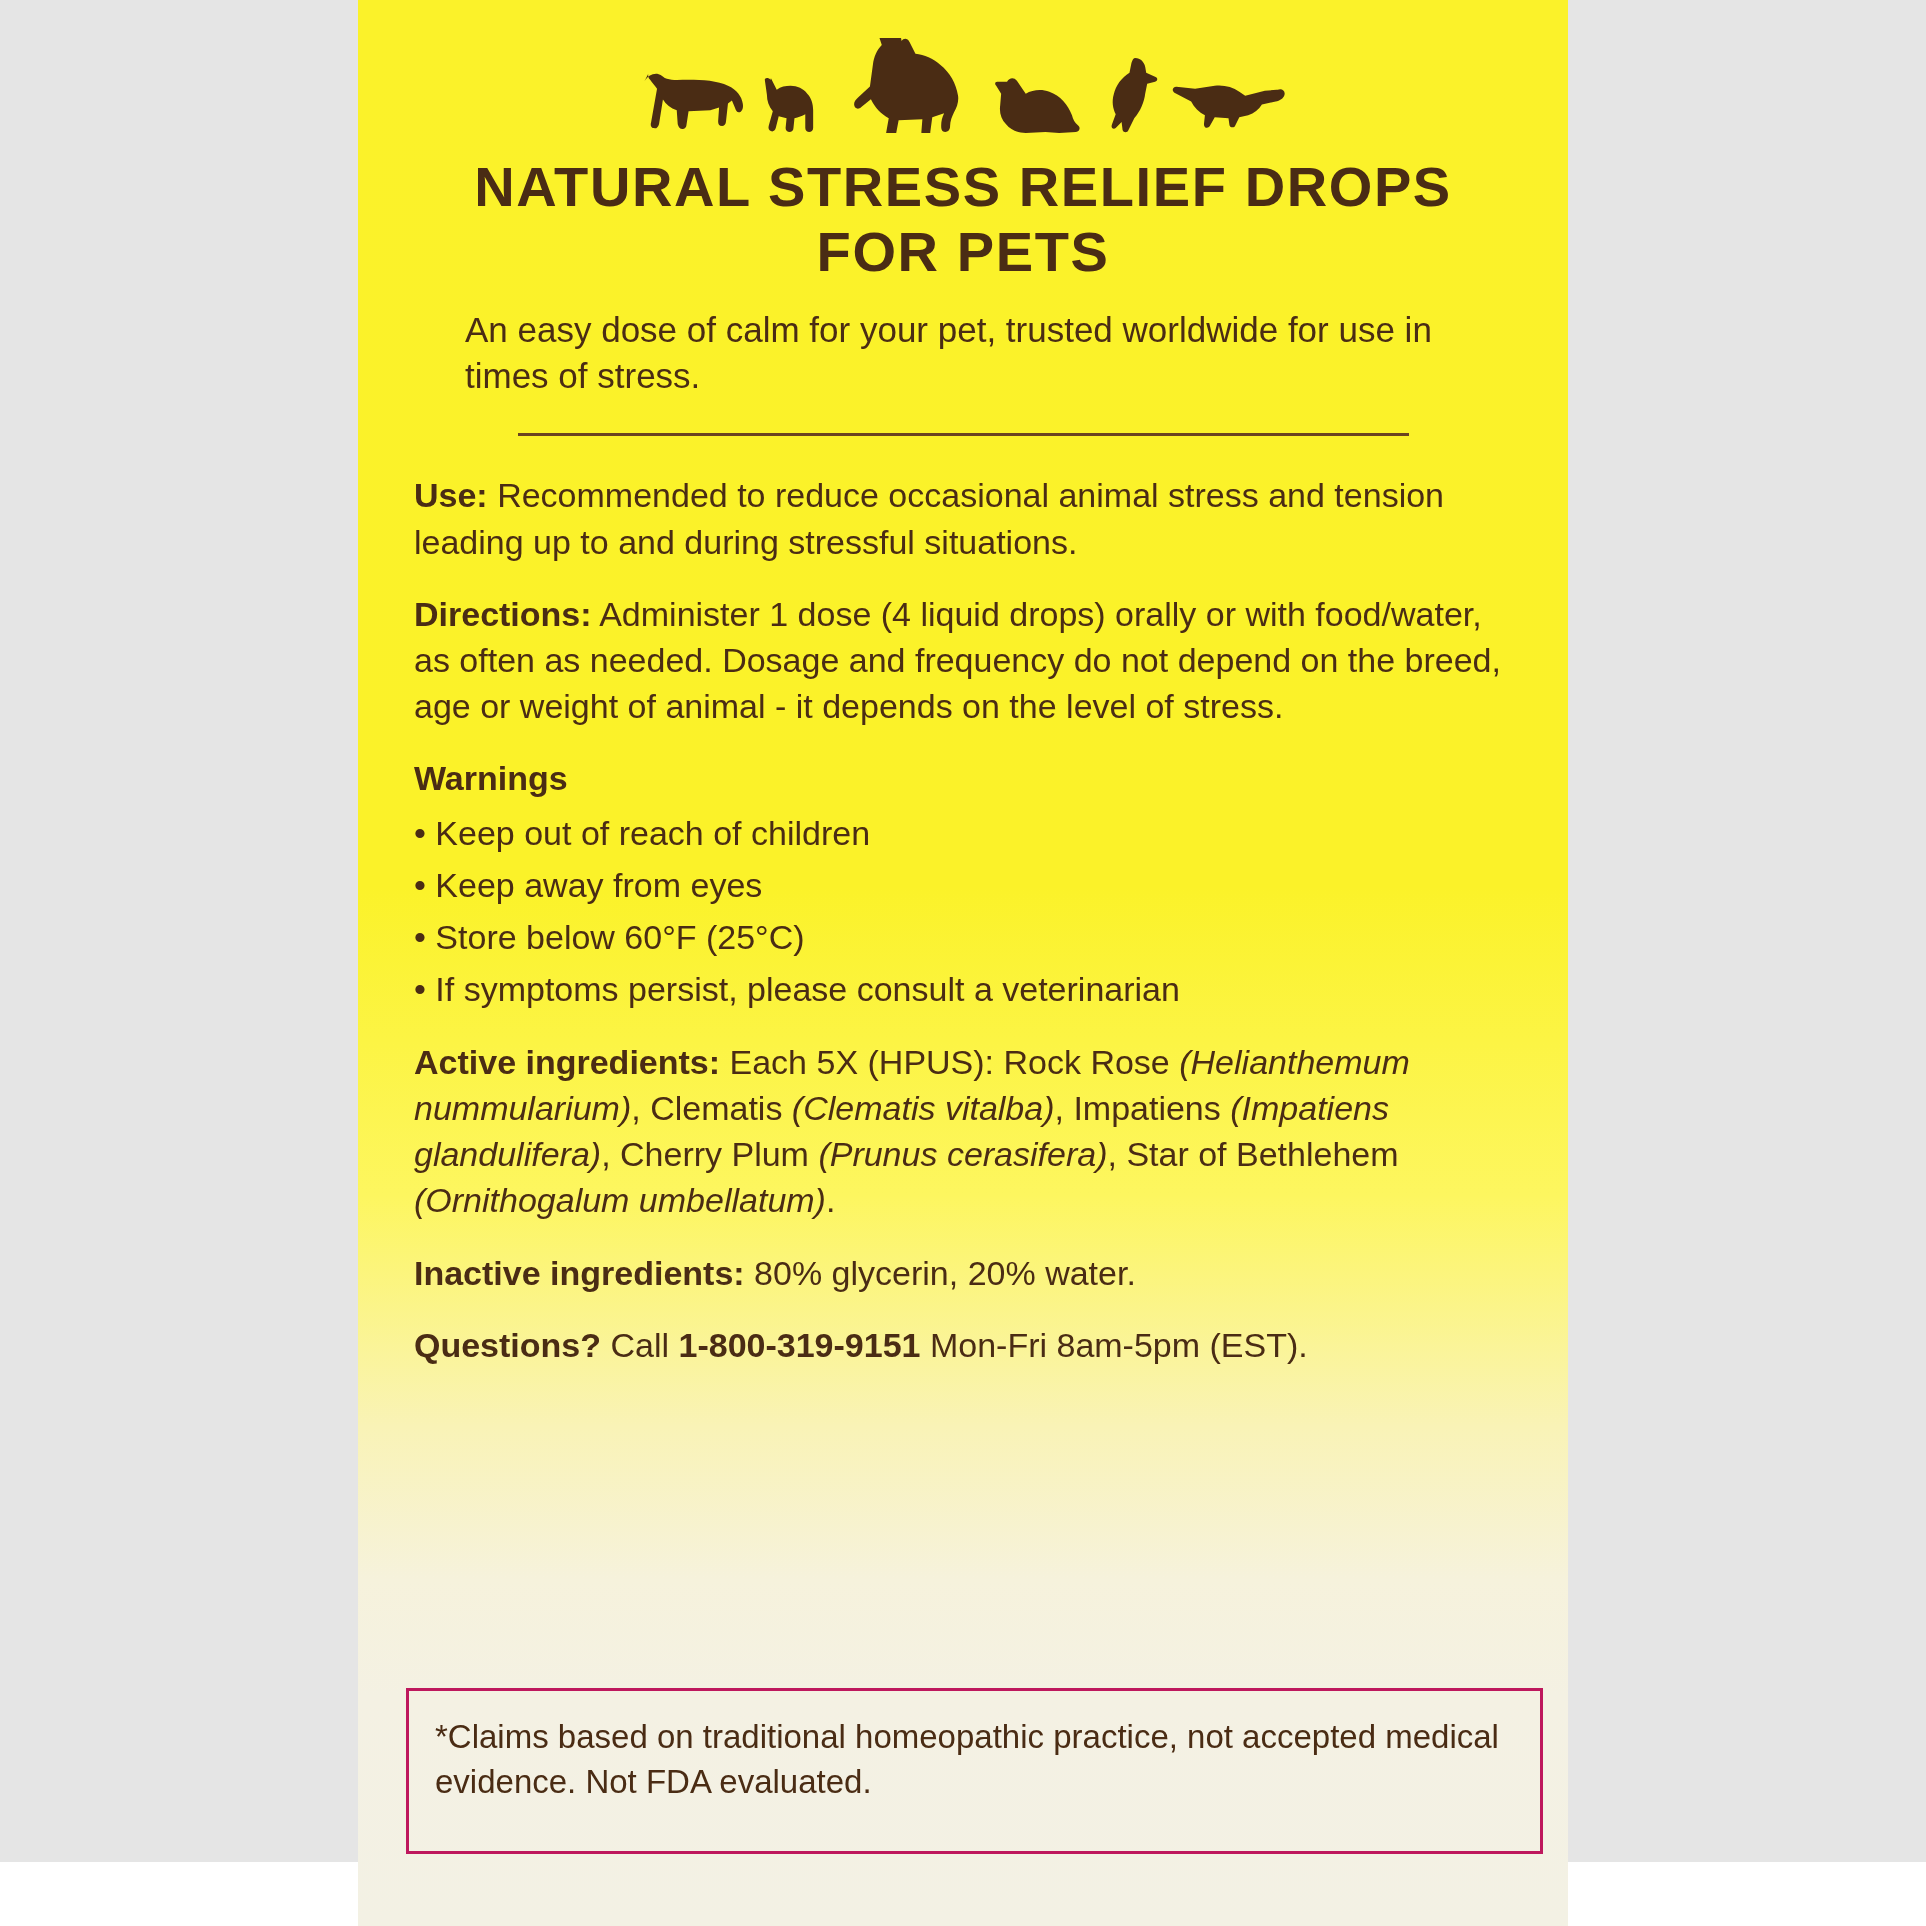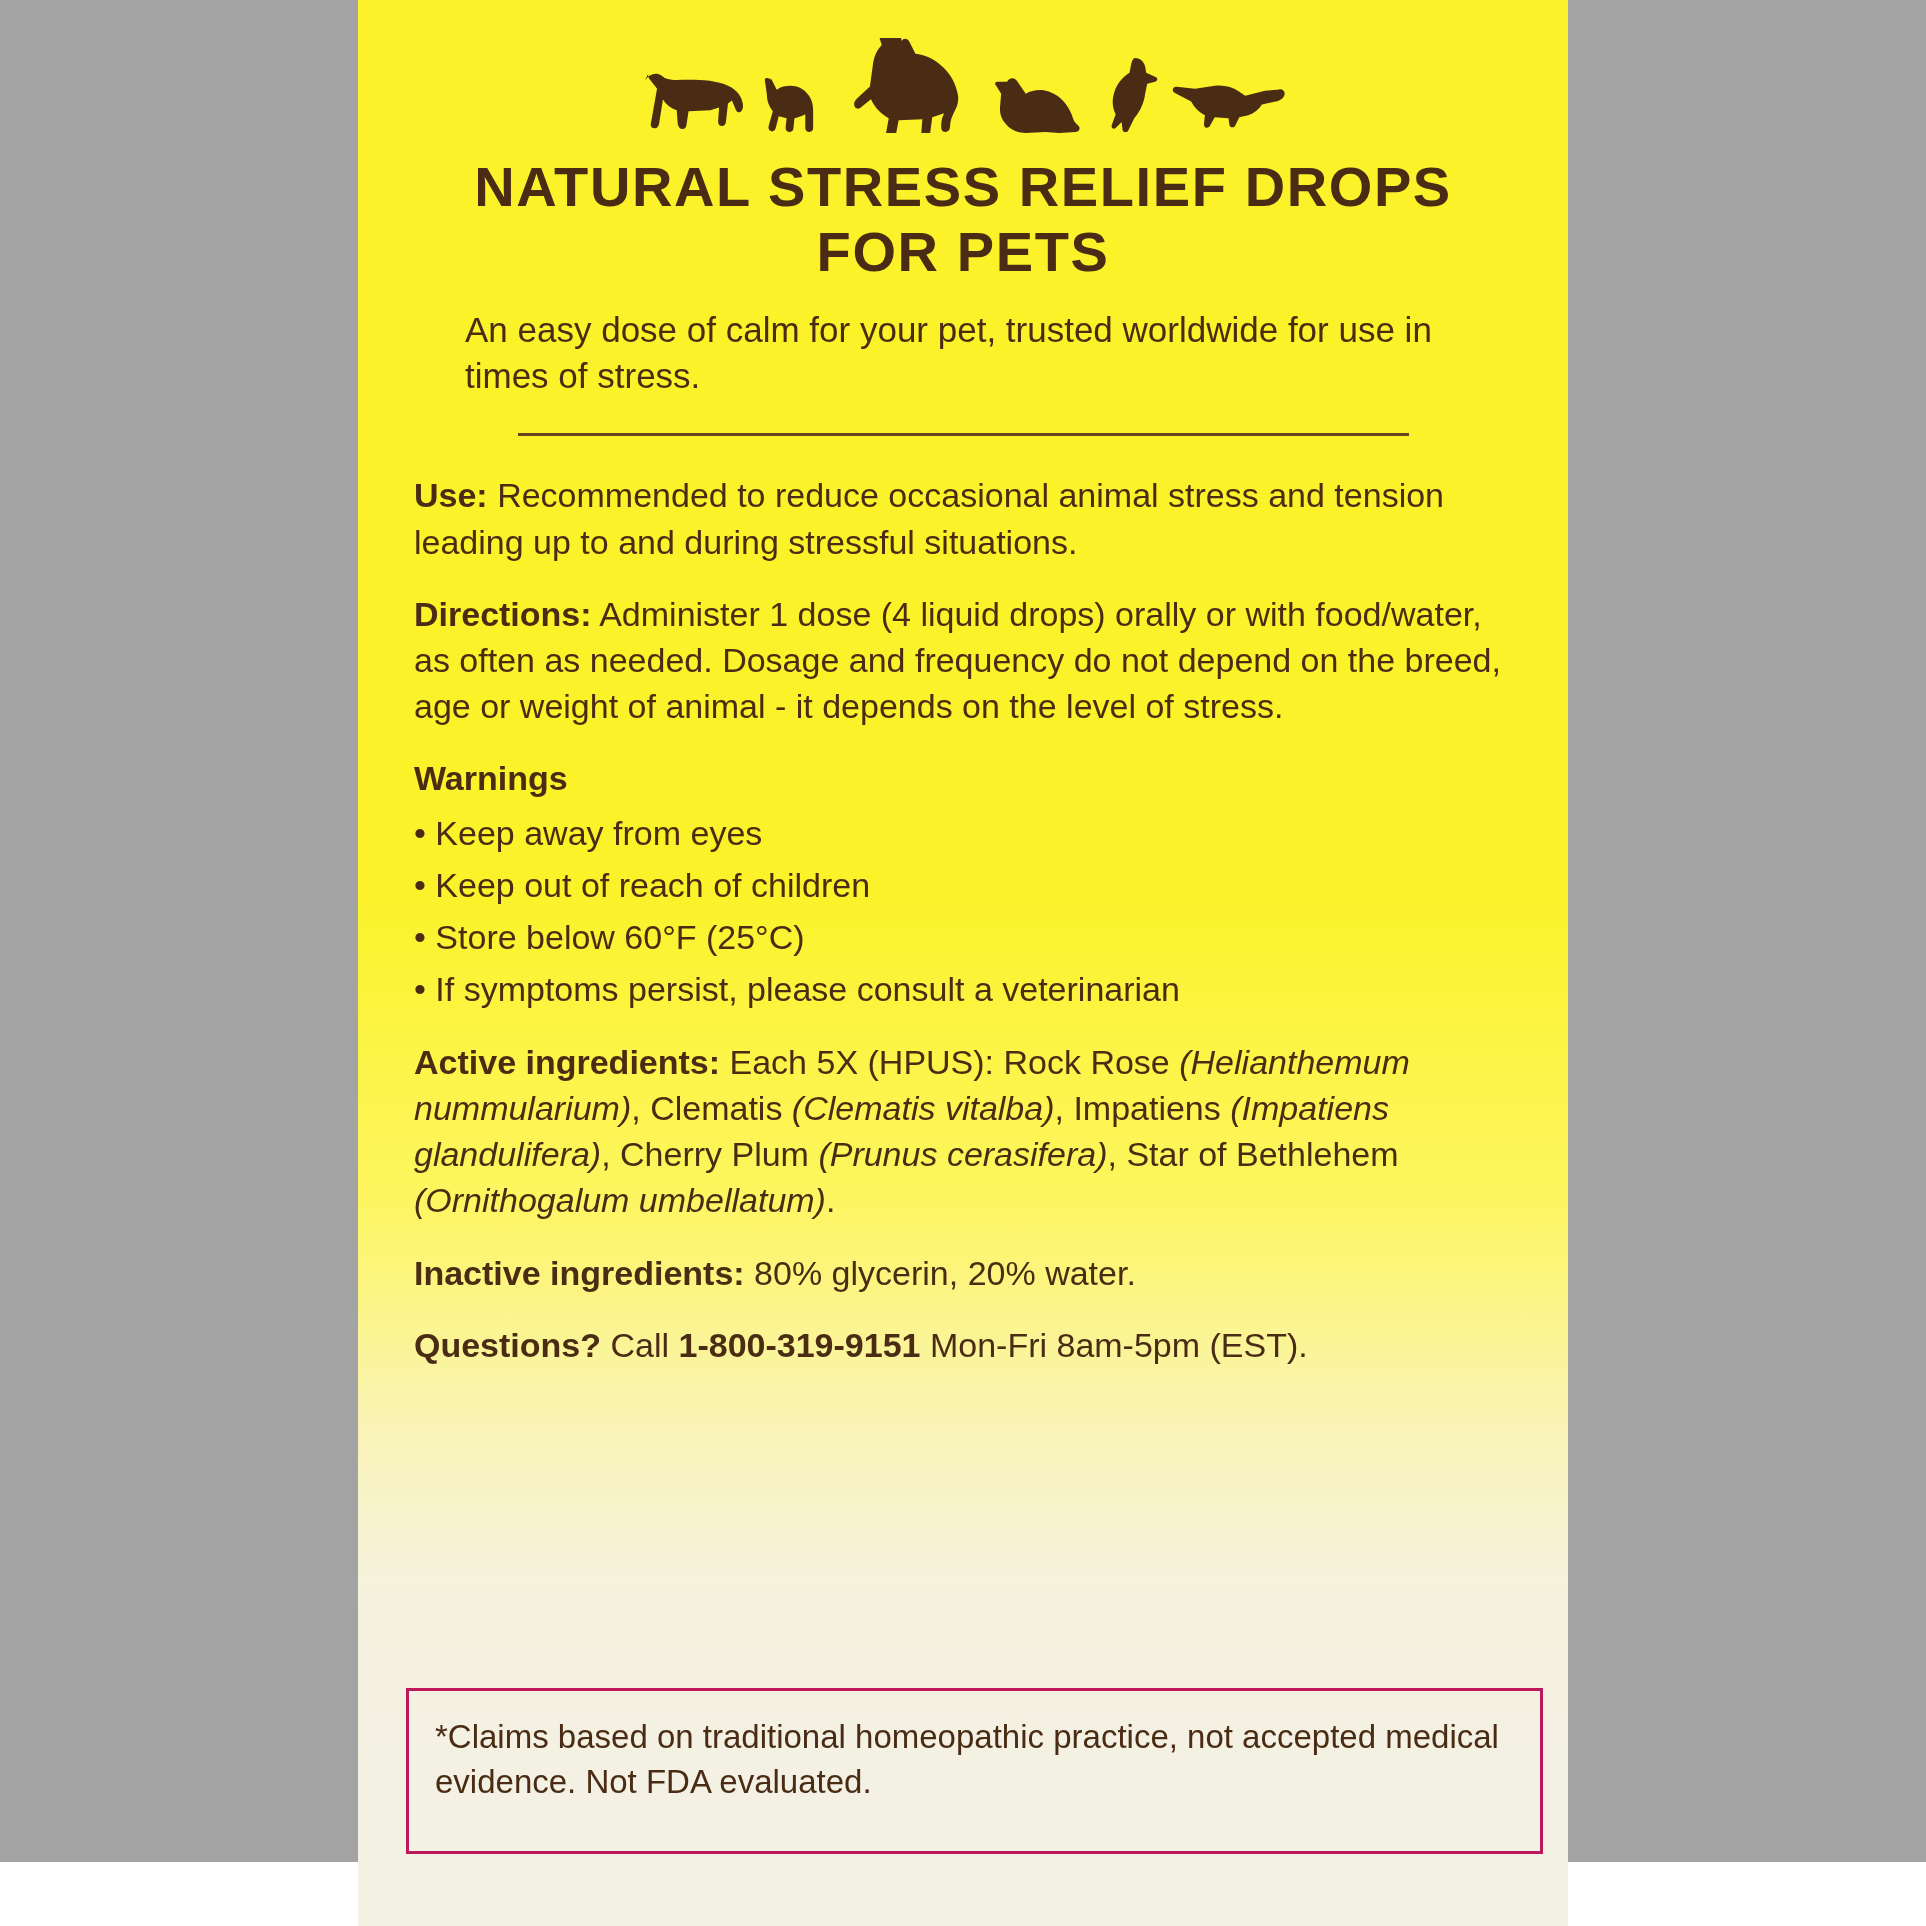--- a/index.html
+++ b/index.html
@@ -10,21 +10,21 @@
     width: 1927px;
     height: 1927px;
     background: #ffffff;
     font-family: "Liberation Sans", sans-serif;
     overflow: hidden;
   }
   .page {
     position: relative;
     width: 1927px;
     height: 1862px;
-    background: #a3a3a3;
+    background: #e5e5e5;
   }
   
   .panel {
     position: absolute;
     left: 358px;
     top: 0;
     width: 1210px;
     height: 1927px;
     background: linear-gradient(to bottom,
         #fbf22a 0%,
@@ -174,22 +174,22 @@
         <div class="para">
           <b>Use:</b><span> Recommended to reduce occasional animal stress and tension leading up to and during stressful situations.</span>
         </div>
 
         <div class="para">
           <b>Directions:</b><span> Administer 1 dose (4 liquid drops) orally or with food/water, as often as needed. Dosage and frequency do not depend on the breed, age or weight of animal - it depends on the level of stress.</span>
         </div>
 
         <div class="warn-head">Warnings</div>
         <ul class="bullets">
+          <li>• Keep out of reach of children</li>
           <li>• Keep away from eyes</li>
-          <li>• Keep out of reach of children</li>
           <li>• Store below 60°F (25°C)</li>
           <li>• If symptoms persist, please consult a veterinarian</li>
         </ul>
 
         <div class="para">
           <b>Active ingredients:</b><span> Each 5X (HPUS): Rock Rose </span><span class="ital">(Helianthemum nummularium)</span><span>, Clematis </span><span class="ital">(Clematis vitalba)</span><span>, Impatiens </span><span class="ital">(Impatiens glandulifera)</span><span>, Cherry Plum </span><span class="ital">(Prunus cerasifera)</span><span>, Star of Bethlehem </span><span class="ital">(Ornithogalum umbellatum)</span><span>.</span>
         </div>
 
         <div class="para">
           <b>Inactive ingredients:</b><span> 80% glycerin, 20% water.</span>

